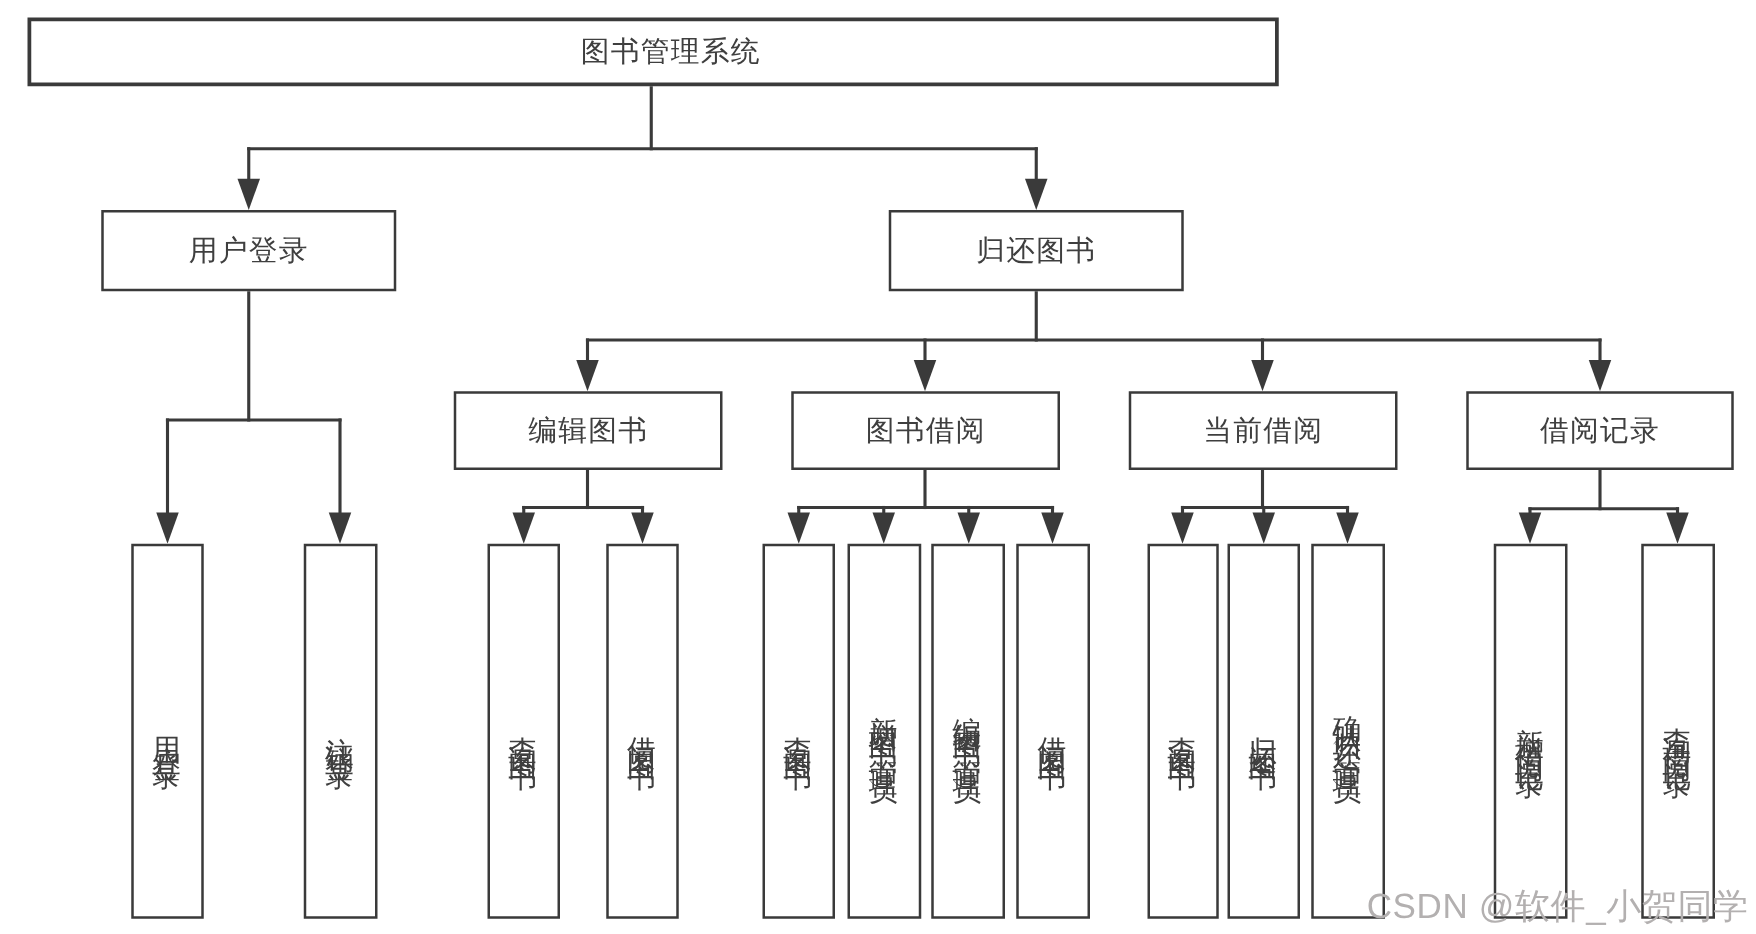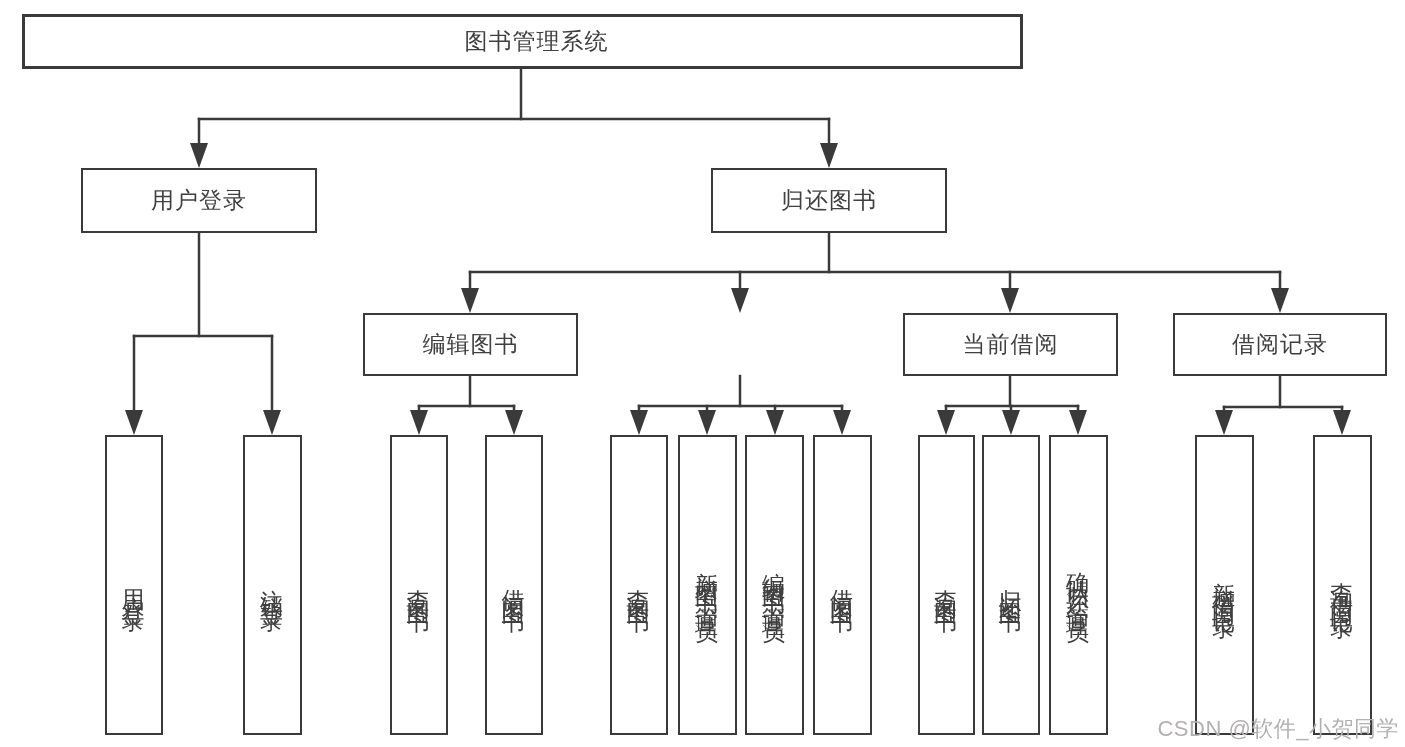--- a/index.html
+++ b/index.html
@@ -24,21 +24,21 @@
     color:var(--text);font-size:23px;letter-spacing:1px;
     white-space:nowrap;
   }
   .node.root{border-width:3px;padding-left:28px;}
   .node.v{
     writing-mode:vertical-rl;text-orientation:mixed;
     font-size:23px;letter-spacing:7px;
   }
   #watermark{
     position:absolute;right:6px;bottom:3px;
-    color:var(--watermark);font-size:22px;letter-spacing:0.5px;
+    color:var(--watermark);font-size:28px;letter-spacing:0.5px;
     pointer-events:none;white-space:nowrap;margin-left:16px;
   }
 </style>
 </head>
 <body>
 
 <div id="canvas">
 
   <svg id="connectors" viewBox="0 0 1405 747" xmlns="http://www.w3.org/2000/svg">
       <line x1="521" y1="69" x2="521" y2="119"></line>
@@ -104,20 +104,23 @@
   </div>
 
   <div class="node" style="left:711px;top:168px;width:236px;height:65px">
     <span>归还图书</span>
   </div>
 
   <div class="node" style="left:363px;top:313px;width:215px;height:63px">
     <span>编辑图书</span>
   </div>
 
+  <div class="node" style="left:633px;top:313px;width:215px;height:63px">
+    <span>图书借阅</span>
+  </div>
 
   <div class="node" style="left:903px;top:313px;width:215px;height:63px">
     <span>当前借阅</span>
   </div>
 
   <div class="node" style="left:1173px;top:313px;width:214px;height:63px">
     <span>借阅记录</span>
   </div>
 
   <div class="node v" style="left:105px;top:435px;width:58px;height:300px">

